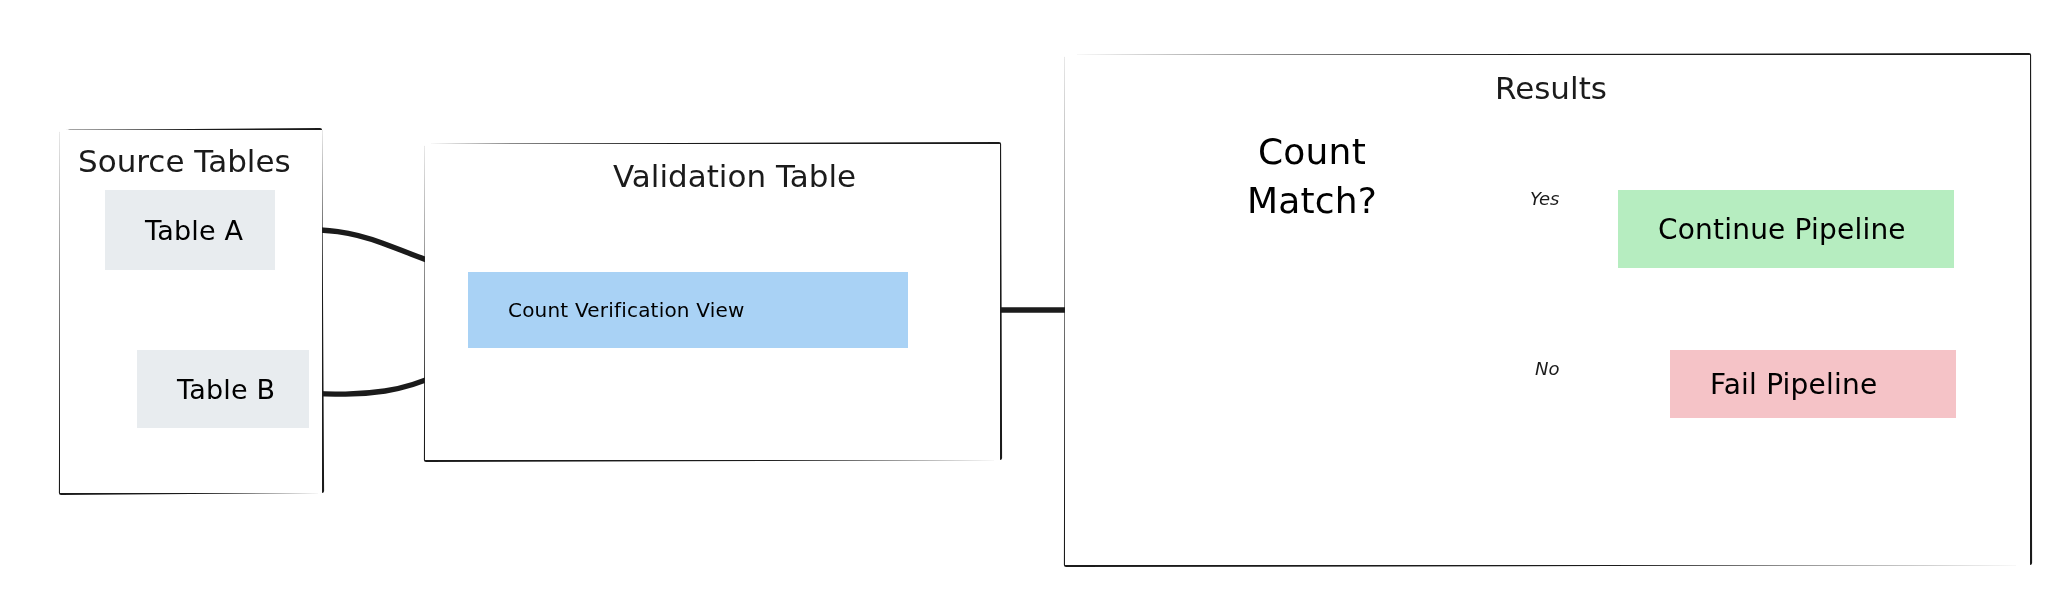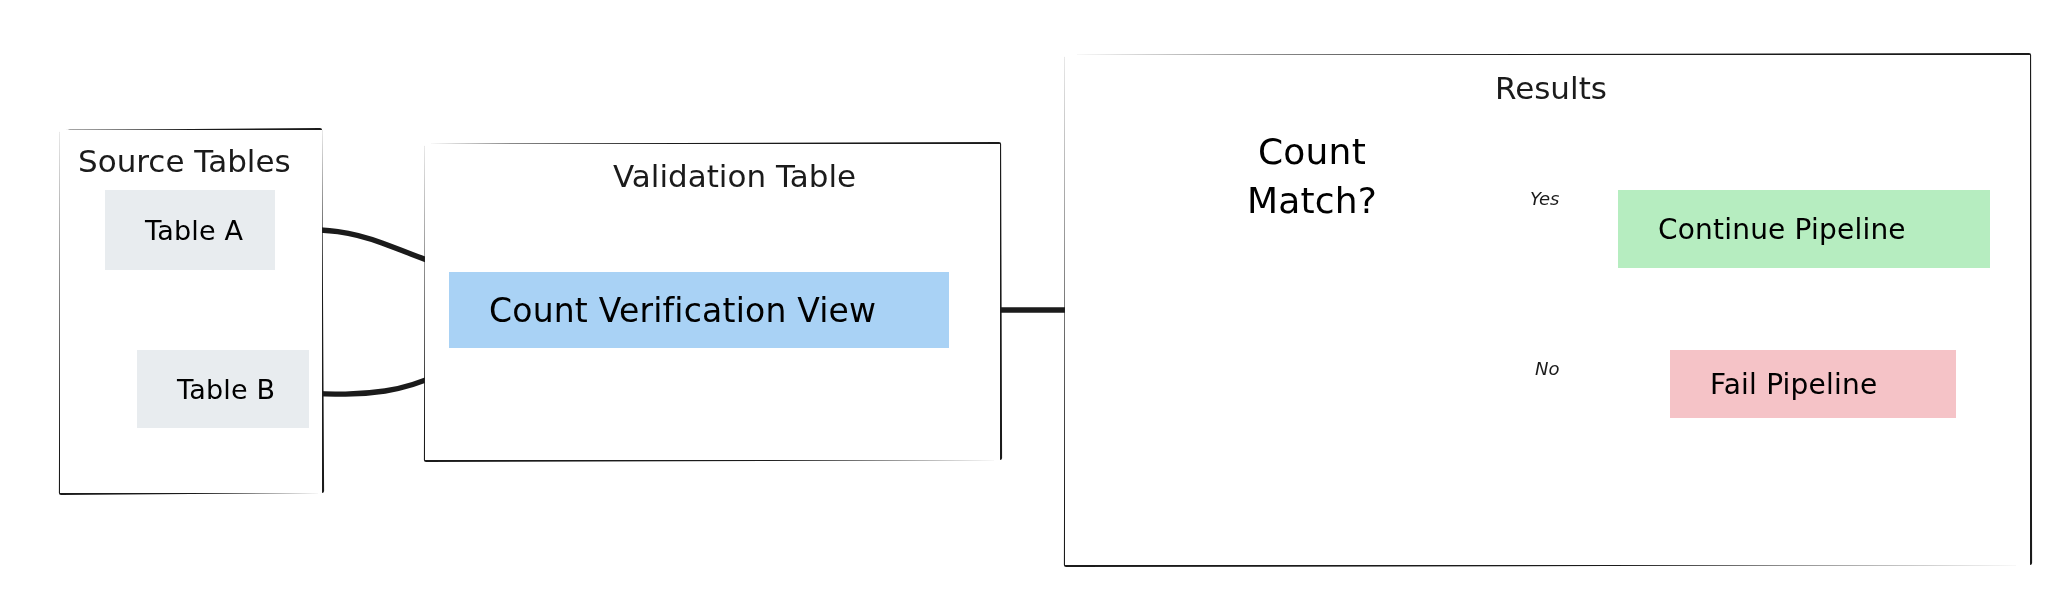--- a/index.html
+++ b/index.html
@@ -78,28 +78,28 @@
     font-size: 27px;
   }
   #node-table-b {
     left: 105px; top: 350px;
     width: 172px; height: 78px;
     background: #e8ecef;
     font-size: 27px;
     margin-left: 32px;
   }
   #node-count-verification-view {
-    left: 449px; top: 272px;
-    width: 500px; height: 76px;
+    left: 468px; top: 272px;
+    width: 440px; height: 76px;
     background: #a9d2f5;
-    font-size: 33px;
+    font-size: 20px;
   }
   #node-continue-pipeline {
     left: 1618px; top: 190px;
-    width: 372px; height: 78px;
+    width: 336px; height: 78px;
     background: #b6edc0;
     font-size: 28px;
   }
   #node-fail-pipeline {
     left: 1670px; top: 350px;
     width: 286px; height: 68px;
     background: #f5c3c7;
     font-size: 28px;
   }
   #node-count-match {

